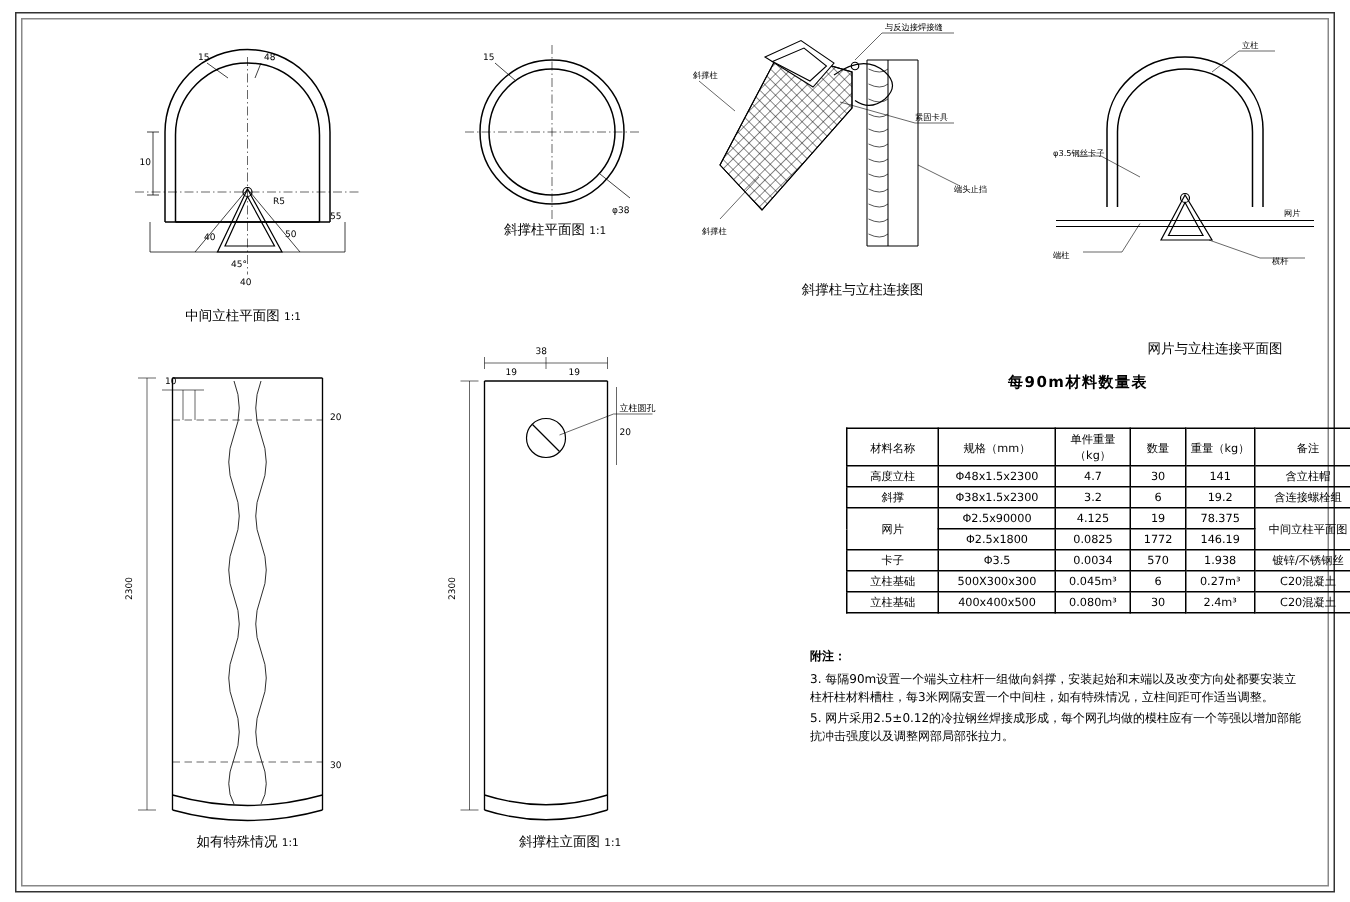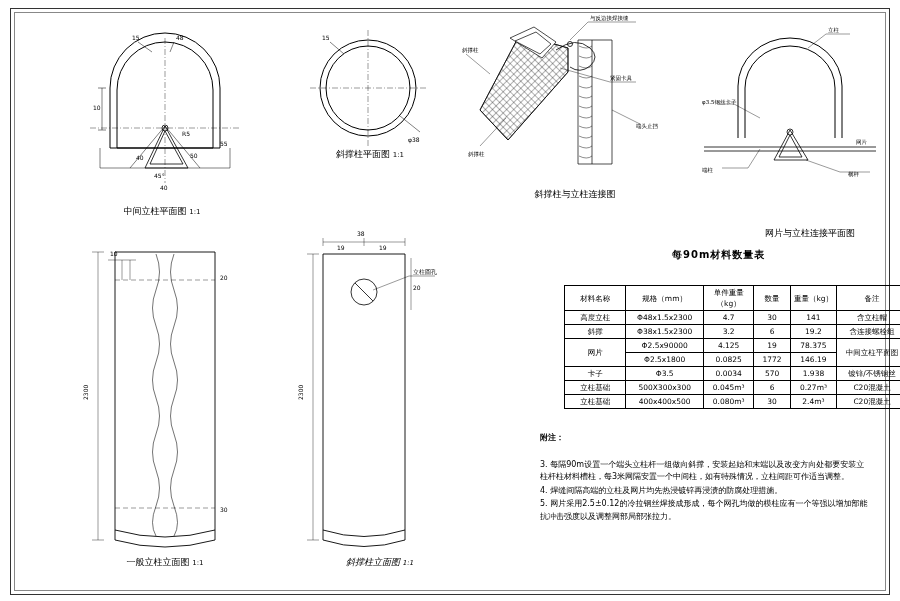--- a/index.html
+++ b/index.html
@@ -8,21 +8,21 @@
   .frame{position:absolute;left:10px;top:8px;width:878px;height:585px;border:1px solid #333;}
   .frame2{position:absolute;left:14px;top:12px;width:870px;height:577px;border:1px solid #888;}
   svg{display:block;}
   .cap{position:absolute;text-align:center;font-size:9px;line-height:12px;white-space:nowrap;}
   .cap .sc{font-size:7px;text-align:center;}
   .tbl-title{position:absolute;font-size:10px;font-weight:bold;letter-spacing:1px;}
   table.mat{position:absolute;border-collapse:collapse;font-size:7.5px;margin-left:28px;}
   table.mat td,table.mat th{border:1px solid #000;text-align:center;padding:1px 2px;line-height:11px;font-weight:normal;}
   .notes{position:absolute;font-size:8px;line-height:12.5px;width:330px;}
   .notes .nt{margin:0 0 1px 0;}
-  .notes .hd{font-weight:bold;margin-bottom:14px;}
+  .notes .hd{font-weight:bold;margin-bottom:2px;}
 </style>
 </head>
 <body>
 
 <div id="sheet">
   <div class="frame"></div>
   <div class="frame2"></div>
 
   <svg style="position:absolute;left:70px;top:18px;" width="190" height="185" viewBox="0 0 190 185">
     <g fill="none" stroke="#000" stroke-width="1">
@@ -192,21 +192,21 @@
       <path d="M38 20 L66 20"></path>
     </g>
     <g font-size="6" fill="#000" font-family="DejaVu Sans, sans-serif">
       <text x="18" y="160" transform="rotate(-90 18,160)">2300</text>
       <text x="150" y="40">20</text>
       <text x="150" y="272">30</text>
       <text x="40" y="16">10</text>
     </g>
   </svg>
   <div class="cap" style="left:90px;top:556px;width:150px;">
-    <span>一般立柱立面图</span>
+    <span>如有特殊情况</span>
     <span class="sc">1:1</span>
   </div>
 
   <svg style="position:absolute;left:285px;top:230px;" width="170" height="330" viewBox="0 0 170 330">
     <g fill="none" stroke="#000" stroke-width="0.9">
       <path d="M38 24 L120 24"></path>
       <path d="M38 24 L38 310"></path>
       <path d="M120 24 L120 310"></path>
       <path d="M38 310 q41 13 82 0"></path>
       <path d="M38 300 q41 13 82 0"></path>
@@ -225,21 +225,21 @@
     </g>
     <g font-size="6" fill="#000" font-family="DejaVu Sans, sans-serif">
       <text x="72" y="6">38</text>
       <text x="52" y="20">19</text>
       <text x="94" y="20">19</text>
       <text x="18" y="170" transform="rotate(-90 18,170)">2300</text>
       <text x="128" y="44">立柱圆孔</text>
       <text x="128" y="60">20</text>
     </g>
   </svg>
-  <div class="cap" style="left:305px;top:556px;width:150px;font-style:italic;">
+  <div class="cap" style="left:305px;top:556px;width:150px;">
     <span>斜撑柱立面图</span>
     <span class="sc">1:1</span>
   </div>
 
   <div class="tbl-title" style="left:672px;top:248px;">每90m材料数量表</div>
   <table class="mat" style="left:536px;top:285px;width:344px;">
     <thead>
       <tr>
         <th style="width:66px">材料名称</th>
         <th style="width:76px">规格（mm）</th>
@@ -303,16 +303,15 @@
         <td>30</td>
         <td>2.4m³</td>
         <td>C20混凝土</td>
       </tr>
     </tbody>
   </table>
 
   <div class="notes" style="left:540px;top:432px;">
     <div class="hd">附注：</div>
     <div class="nt">3. 每隔90m设置一个端头立柱杆一组做向斜撑，安装起始和末端以及改变方向处都要安装立柱杆柱材料槽柱，每3米网隔安置一个中间柱，如有特殊情况，立柱间距可作适当调整。</div>
-    <div class="nt">4. 焊缝间隔高端的立柱及网片均先热浸镀锌再浸渍的防腐处理措施。</div>
     <div class="nt">5. 网片采用2.5±0.12的冷拉钢丝焊接成形成，每个网孔均做的模柱应有一个等强以增加部能抗冲击强度以及调整网部局部张拉力。</div>
   </div>
 </div>
 
 </body></html>

